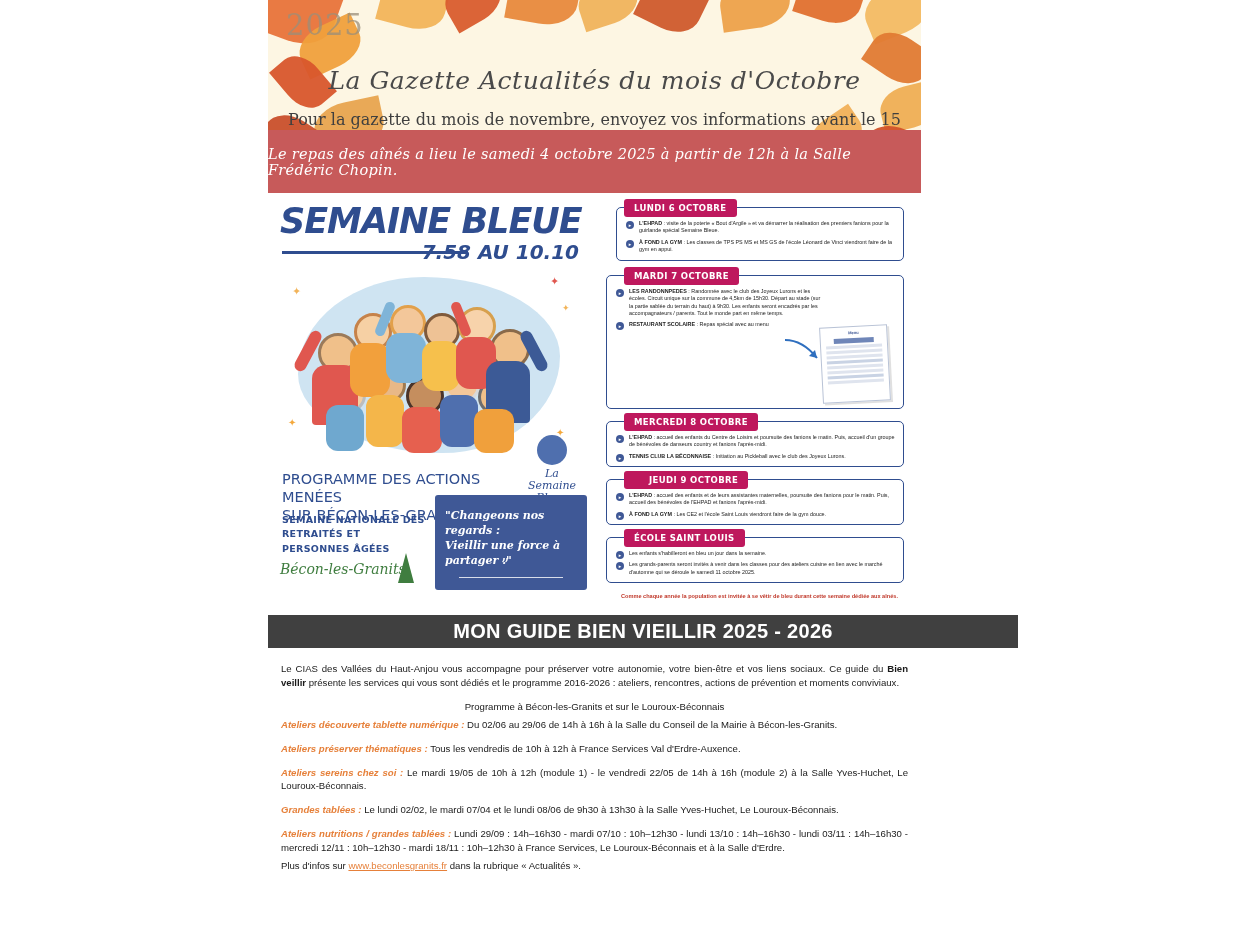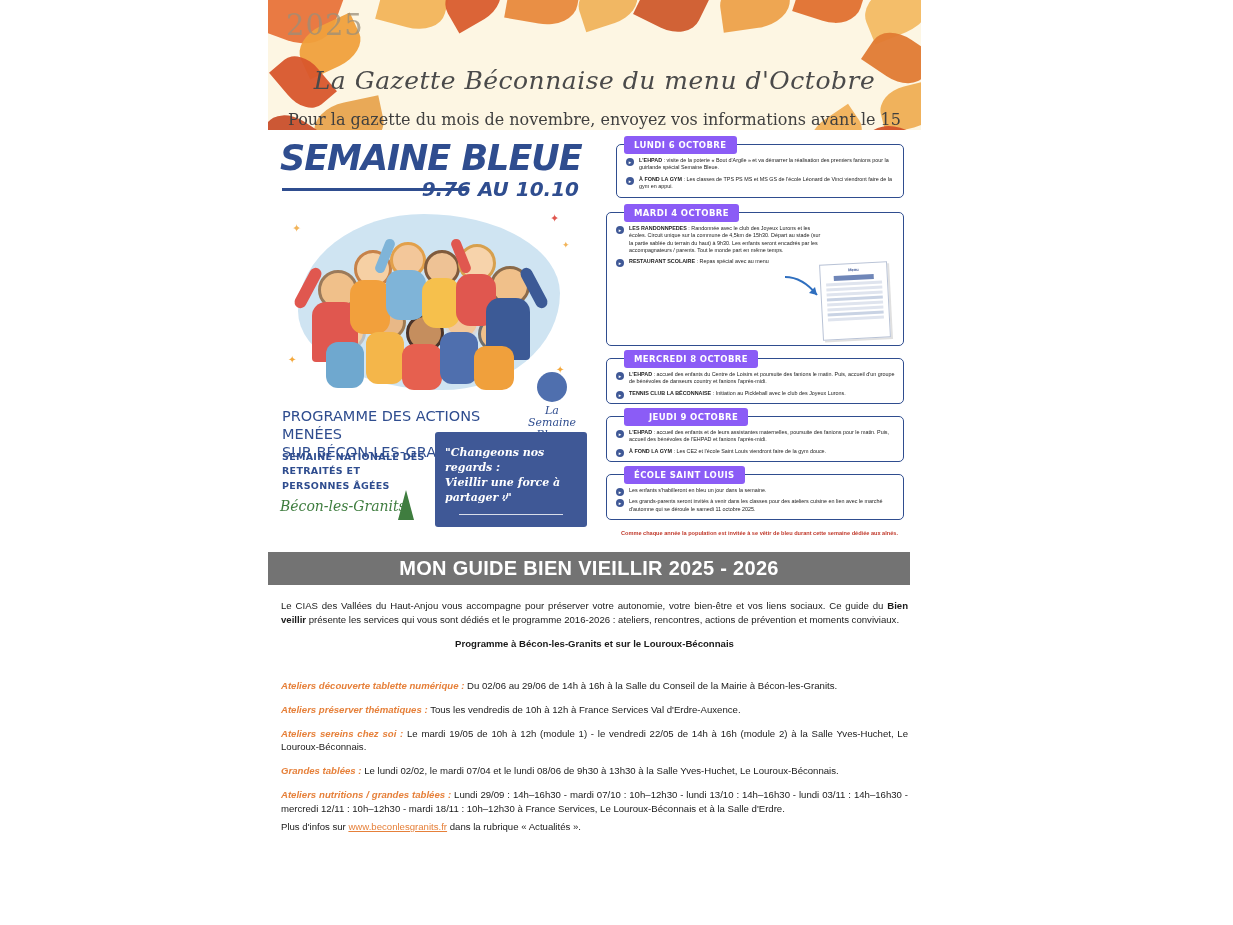--- a/index.html
+++ b/index.html
@@ -257,21 +257,21 @@
     height: 414px;
   }
   .day-card {
     position: absolute;
     background: #ffffff;
     border: 1px solid #2f4d8f;
     border-radius: 5px;
   }
   .day-head {
     position: absolute;
-    background: #8b5cf6;
+    background: #be185d;
     color: #fff;
     font-family: "DejaVu Sans", sans-serif;
     font-weight: bold;
     font-size: 8.5px;
     letter-spacing: .4px;
     padding: 4px 10px;
     border-radius: 3px;
     z-index: 3;
   }
   .entry {
@@ -332,23 +332,23 @@
     width: 315px;
     text-align: center;
     font-size: 5.6px;
     font-weight: bold;
     color: #c0392b;
   }
 
   
   .orange-bar {
     position: relative;
-    width: 642px;
+    width: 750px;
     height: 33px;
-    background: #737373;
+    background: #404040;
     display: flex;
     align-items: center;
     justify-content: center;
   }
   .orange-bar span {
     font-family: "Liberation Sans", sans-serif;
     font-weight: bold;
     font-size: 20px;
     color: #ffffff;
     letter-spacing: .3px;
@@ -358,21 +358,21 @@
   .bottom {
     position: relative;
     width: 653px;
     padding: 14px 13px 0 13px;
     box-sizing: border-box;
     font-size: 9.6px;
     color: #1a1a1a;
     line-height: 1.45;
   }
   .bottom p { margin: 0 0 10px 0; text-align: justify; }
-  .bottom .center { text-align: center; font-weight: bold; margin: 6px 0 28px 0; }
+  .bottom .center { text-align: center; font-weight: normal; margin: 6px 0 4px 0; }
   .lbl { color: #e6803a; font-weight: bold; font-style: italic; }
   .listline { margin: 0 0 1px 0; text-align: left; }
   .bottom a { color: #e6803a; }
 </style>
 </head>
 <body>
 
 <div class="page">
 
   <div class="header">
@@ -389,36 +389,39 @@
     <div class="leaf" style="left:372px;top:-16px;width:62px;height:46px;background:#cf5a2c;transform:rotate(26deg);"></div>
     <div class="leaf" style="left:452px;top:-22px;width:70px;height:50px;background:#eda14a;transform:rotate(-8deg);"></div>
     <div class="leaf" style="left:530px;top:-26px;width:64px;height:48px;background:#e0702f;transform:rotate(18deg);"></div>
     <div class="leaf" style="left:596px;top:-14px;width:66px;height:48px;background:#f3bb63;transform:rotate(-22deg);"></div>
     <div class="leaf" style="left:600px;top:36px;width:62px;height:44px;background:#e07a33;transform:rotate(34deg);"></div>
     <div class="leaf" style="left:612px;top:86px;width:58px;height:42px;background:#efae54;transform:rotate(-14deg);"></div>
     <div class="leaf" style="left:596px;top:128px;width:66px;height:46px;background:#d2532a;transform:rotate(24deg);"></div>
     <div class="leaf" style="left:540px;top:116px;width:56px;height:40px;background:#f1b058;transform:rotate(-34deg);"></div>
 
     <div class="year">2025</div>
-    <div class="gazette-title">La Gazette Béconnaise  du menu d'Octobre</div>
+    <div class="gazette-title">La Gazette Actualités  du mois d'Octobre</div>
     <div class="gazette-sub">
       <div>Pour la gazette du mois de novembre, envoyez vos informations avant le 15 octobre</div>
       <div>
         <span>à l'adresse : </span><a href="#">communication@beconlesgranits.fr</a>
       </div>
     </div>
   </div>
 
+  <div class="redstrip">
+    <span>Le repas des aînés a lieu le samedi 4 octobre 2025 à partir de 12h à la Salle Frédéric Chopin.</span>
+  </div>
 
   <div class="sb-zone">
 
     <div class="poster">
       <div class="sb-title">SEMAINE BLEUE</div>
       <div class="sb-rule"></div>
-      <div class="sb-dates">9.76 AU 10.10</div>
+      <div class="sb-dates">7.58 AU 10.10</div>
 
       <div class="sb-illus">
         <div class="blob"></div>
 
         <div class="person" style="left:34px;top:66px;width:34px;height:34px;background:#f0c08a;border:3px solid #9b7a5a;"></div>
         <div class="person" style="left:70px;top:46px;width:32px;height:32px;background:#f6d0a4;border:3px solid #c6824a;"></div>
         <div class="person" style="left:106px;top:38px;width:30px;height:30px;background:#f3c79a;border:3px solid #e2a04b;"></div>
         <div class="person" style="left:140px;top:46px;width:30px;height:30px;background:#eec295;border:3px solid #7f5a3c;"></div>
         <div class="person" style="left:174px;top:40px;width:32px;height:32px;background:#f7d3ab;border:3px solid #d7a04e;"></div>
         <div class="person" style="left:206px;top:62px;width:34px;height:34px;background:#f0c08a;border:3px solid #8a6a4a;"></div>
@@ -495,21 +498,21 @@
             <span class="bullet">▸</span>
             <b>L'EHPAD</b><span> : visite de la poterie « Bout d'Argile » et va démarrer la réalisation des premiers fanions pour la guirlande spécial Semaine Bleue.</span>
           </div>
           <div class="entry">
             <span class="bullet">▸</span>
             <b>À FOND LA GYM</b><span> : Les classes de TPS PS MS et MS GS de l'école Léonard de Vinci viendront faire de la gym en appui.</span>
           </div>
         </div>
       </div>
 
-      <div class="day-head" style="left:22px;top:72px;">MARDI 4 OCTOBRE</div>
+      <div class="day-head" style="left:22px;top:72px;">MARDI 7 OCTOBRE</div>
       <div class="day-card" style="left:4px;top:80px;width:296px;height:132px;">
         <div class="card-body" style="width:210px;">
           <div class="entry">
             <span class="bullet">▸</span>
             <b>LES RANDONNPEDES</b><span> : Randonnée avec le club des Joyeux Lurons et les écoles. Circuit unique sur la commune de 4,5km de 15h30. Départ au stade (sur la partie sablée du terrain du haut) à 9h30. Les enfants seront encadrés par les accompagnateurs / parents. Tout le monde part en même temps.</span>
           </div>
           <div class="entry">
             <span class="bullet">▸</span>
             <b>RESTAURANT SCOLAIRE</b><span> : Repas spécial avec au menu</span>
           </div>

